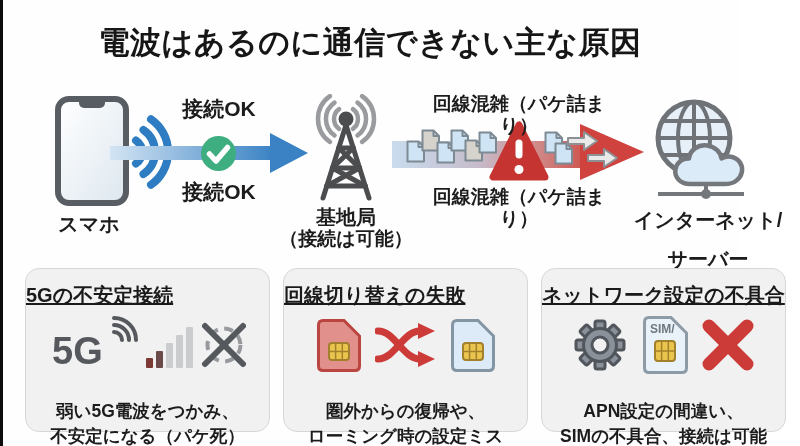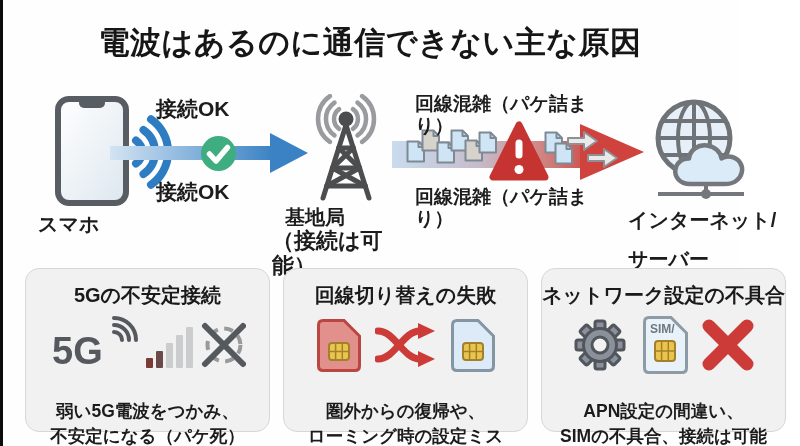--- a/index.html
+++ b/index.html
@@ -7,47 +7,47 @@
     width:800px;height:446px;overflow:hidden;background:#ffffff;
     font-family:"Liberation Sans","DejaVu Sans",sans-serif;
     font-weight:bold;color:#1c1c1c;
   }
   .stage{position:relative;width:740px;height:446px;background:#fefefe;}
   .edge-strip{position:absolute;left:0;top:0;width:3px;height:446px;background:#0c0c0c;}
   .title{
     position:absolute;top:22px;left:0;width:100%;
     text-align:center;font-size:31px;letter-spacing:0.5px;color:#161616;
   }
-  .lbl{position:absolute;text-align:left;line-height:1.15;}
+  .lbl{position:absolute;text-align:center;line-height:1.15;}
   .lbl-connok-top{left:156px;top:97px;width:126px;font-size:21px;}
   .lbl-connok-bottom{left:156px;top:180px;width:126px;font-size:21px;}
   .lbl-phone{left:38px;top:213px;width:102px;font-size:20px;}
   .lbl-base{left:285px;top:206px;width:122px;font-size:20px;}
-  .lbl-base-note{left:272px;top:228px;width:148px;font-size:22px;}
+  .lbl-base-note{left:272px;top:228px;width:148px;font-size:19px;}
   .lbl-congestion-top{left:415px;top:93px;width:208px;font-size:19px;}
   .lbl-congestion-bottom{left:415px;top:186px;width:208px;font-size:19px;}
   .lbl-internet1{left:628px;top:209px;width:160px;font-size:20px;}
   .lbl-internet2{left:628px;top:232px;width:160px;font-size:20px;margin-top:16px;}
   .icon-abs{position:absolute;line-height:0;}
   .phone-icon{left:55px;top:96px;}
   .wifi-icon{left:127px;top:110px;}
   .bluearrow-icon{left:110px;top:131px;}
   .check-icon{left:200px;top:135px;}
   .tower-icon{left:296px;top:94px;}
   .congestarrow-icon{left:392px;top:118px;}
   .globe-icon{left:650px;top:92px;}
   .card{
     position:absolute;top:268px;width:245px;height:164px;
     background:#f1f1f2;border:1px solid #d7d7d8;border-radius:14px;
     box-sizing:border-box;padding-top:13px;
   }
   .card-1{left:25px;}
   .card-2{left:283px;}
   .card-3{left:541px;}
-  .card-title{text-align:center;font-size:20px;color:#1a1a1a;}
+  .card-title{text-align:left;font-size:20px;color:#1a1a1a;text-decoration:underline;}
   .card-icons{height:62px;margin-top:5px;display:flex;align-items:center;justify-content:center;gap:14px;line-height:0;}
   .card-desc{text-align:center;font-size:17.5px;line-height:24.5px;margin-top:23px;}
   svg{display:block;}
   svg text{font-family:"Liberation Sans","DejaVu Sans",sans-serif;font-weight:bold;}
 </style>
 </head>
 <body>
 
 <div class="stage">
   <div class="edge-strip"></div>

